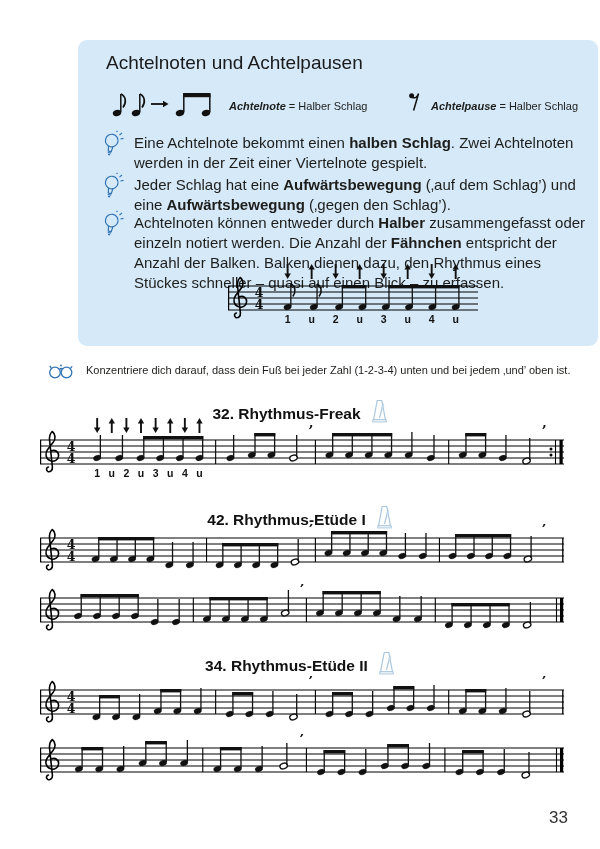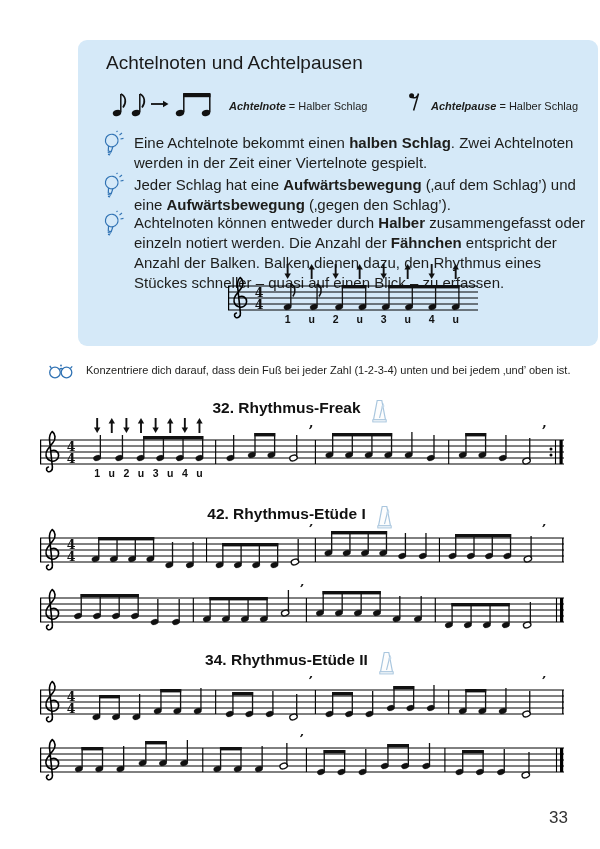--- a/index.html
+++ b/index.html
@@ -13,21 +13,21 @@
   .legend-rest{position:absolute;left:330px;top:51px;}
   .legend-text{position:absolute;top:60px;font-size:11px;}
   .legend-text b{font-weight:700;font-style:italic;}
   .legend-text span{margin-left:3px;}
   .tip-icon{position:absolute;left:22px;}
   .tip-text{position:absolute;left:56px;width:452px;margin:0;font-size:15px;line-height:1.33;}
   .tip-text b{font-weight:700;}
   .score{position:absolute;}
   .focus-icon{position:absolute;left:46px;top:356px;}
   .focus-text{position:absolute;left:86px;top:363px;width:486px;margin:0;font-size:11px;line-height:1.3;}
-  .ex-heading{position:absolute;left:0;width:600px;display:flex;justify-content:center;align-items:flex-start;gap:10px;font-size:15.5px;font-weight:700;color:#111;}
+  .ex-heading{position:absolute;left:0;width:600px;display:flex;justify-content:center;align-items:flex-end;gap:10px;font-size:15.5px;font-weight:700;color:#111;}
   .page-num{position:absolute;left:549px;top:808px;font-size:17px;color:#333;}
 </style>
 </head>
 <body>
 
 <div class="infobox" style="background: rgb(213, 233, 248);">
   <h1 class="box-title">Achtelnoten und Achtelpausen</h1>
 
   <svg class="legend-notes" width="118" height="36" viewBox="0 0 118 36">
     <ellipse cx="7" cy="27" rx="4.3" ry="3.1" transform="rotate(-18 7 27)" fill="#111"></ellipse>

